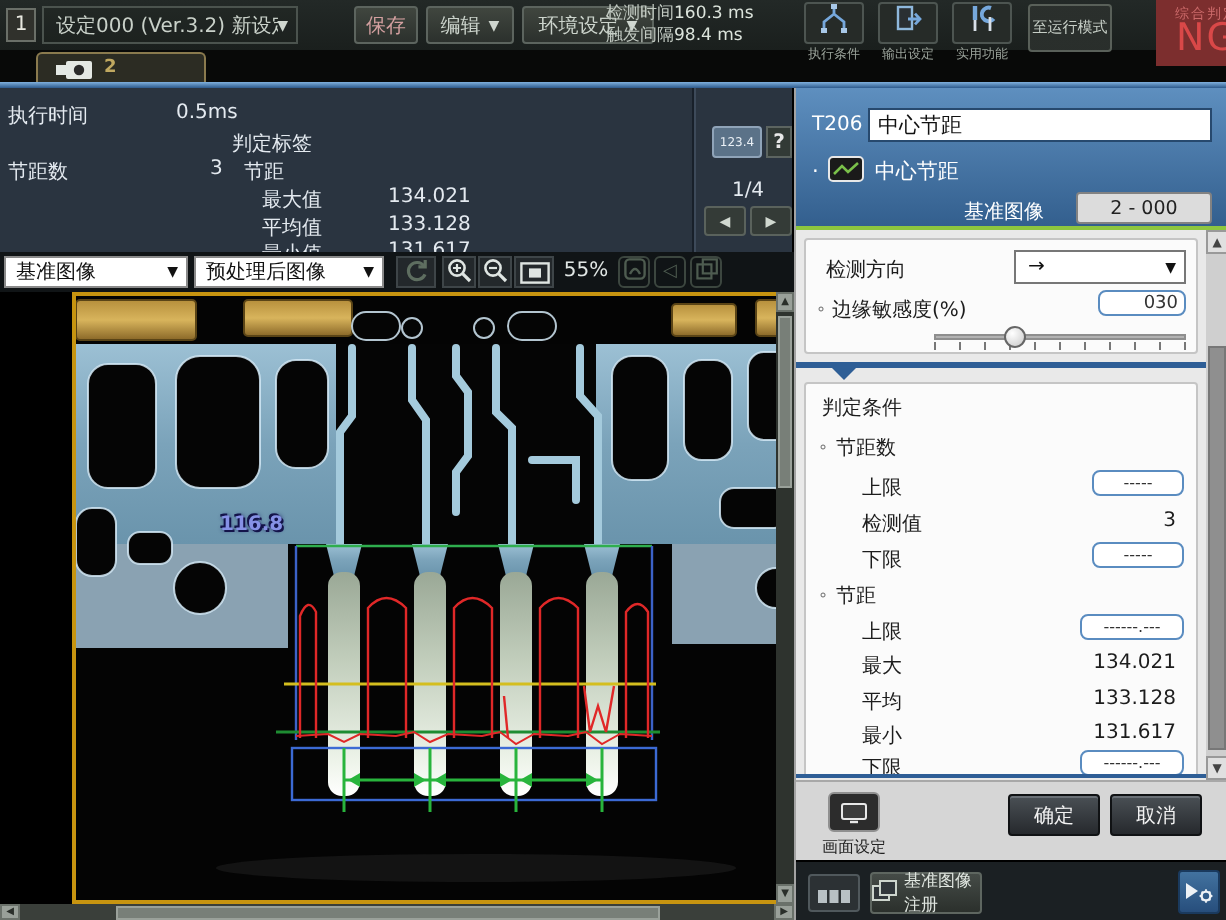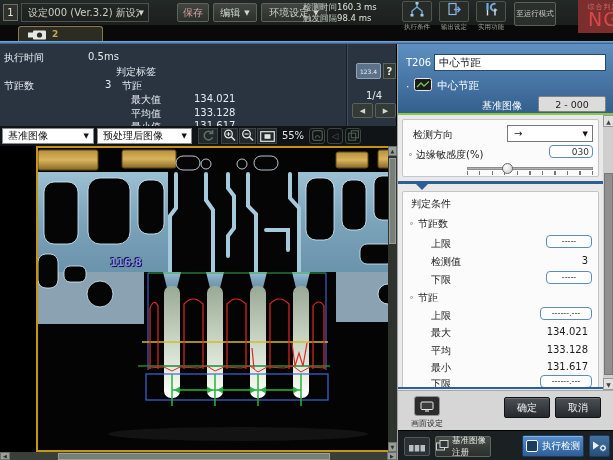--- a/index.html
+++ b/index.html
@@ -541,24 +541,20 @@
       </div>
       <div class="regbtn">
         <span>
           <svg width="13" height="11">
               <rect x="0.5" y="3" width="8" height="7" fill="#30363a" stroke="#cdd5cd"></rect>
               <rect x="4" y="0.5" width="8" height="7" fill="#30363a" stroke="#cdd5cd"></rect>
             </svg>
         </span>
         <span>基准图像注册</span>
       </div>
-      <div class="runbtn">
-        <span class="pb"></span>
-        <span>执行检测</span>
-      </div>
       <div class="runopt">
         <span>
           <svg width="15" height="12">
               <path d="M1 1.5 L7 5.5 L1 9.5 Z" fill="#eef2f6"></path>
               <circle cx="11" cy="8" r="2.2" fill="none" stroke="#eef2f6" stroke-width="1.2"></circle>
               <path d="M11 4.6 v1.2 M11 10.2 v1.2 M7.8 8 h1.2 M13 8 h1.2 M8.8 5.8 l.8 .8 M12.4 9.4 l.8 .8 M8.8 10.2 l.8 -.8 M12.4 6.6 l.8 -.8" stroke="#eef2f6" stroke-width="0.9"></path>
             </svg>
         </span>
       </div>
     </div>

